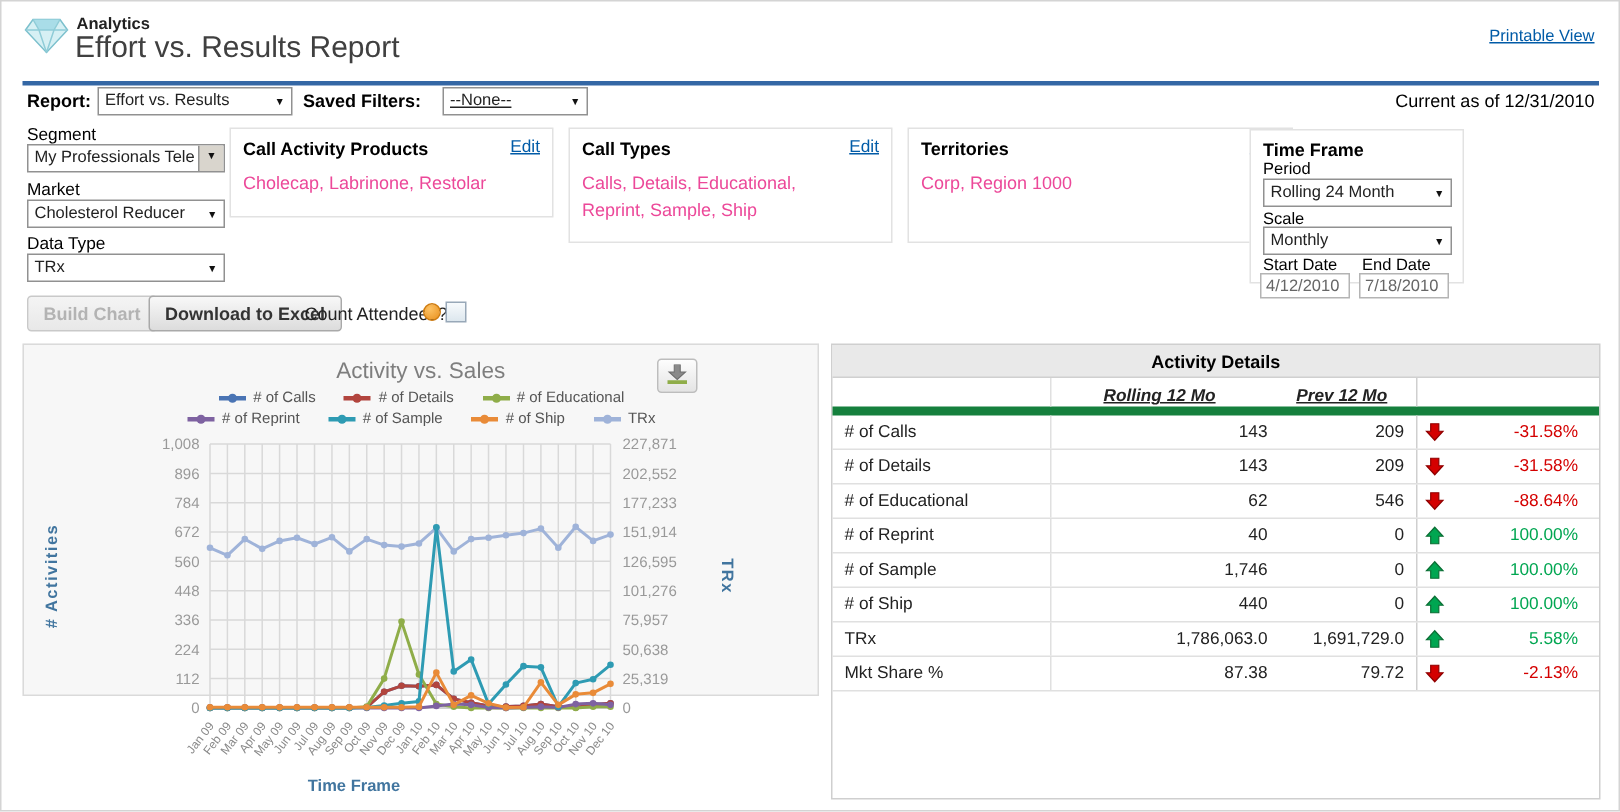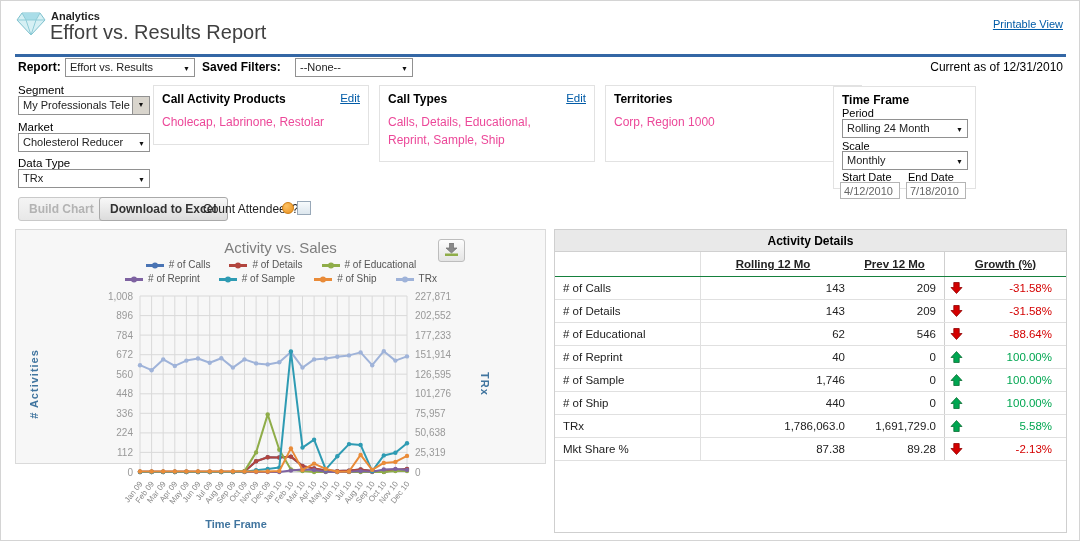--- a/index.html
+++ b/index.html
@@ -57,21 +57,21 @@
   .legend-item svg { vertical-align:-2px; margin-right:4px; }
   #chart-svg { position:absolute; left:6px; top:56px; }
   .xaxis-title { position:absolute; top:288px; left:0; width:440px; text-align:center;
                  font-size:11px; font-weight:bold; color:#41759f; }
 
   
   .table-panel { position:absolute; left:553px; top:228px; width:513px; height:304px;
                  background:#fff; border:1px solid #cfcfcf; }
   .tbl-title { height:22px; line-height:22px; text-align:center; font-weight:bold; font-size:12px;
                background:#e9e9e9; border-bottom:1px solid #d0d0d0; color:#000; }
-  .thead { display:flex; height:25px; line-height:25px; border-bottom:1px solid #15803d; }
+  .thead { display:flex; height:25px; line-height:25px; border-bottom:6px solid #15803d;font-style:italic; }
   .thead .c { font-weight:bold; font-size:11.5px; text-align:center; }
   .thead .c span { text-decoration:underline; cursor:pointer; }
   .trow { display:flex; height:23px; line-height:23px; border-bottom:1px solid #e0e0e0; font-size:11.5px; }
   .c { overflow:hidden; white-space:nowrap; }
   .c.lab { width:146px; padding-left:8px; border-right:1px solid #e0e0e0; text-align:left; }
   .c.num { text-align:right; padding-right:8px; }
   .c.num.n1 { width:152px; }
   .c.num.n2 { width:92px; border-right:1px solid #cfcfcf; }
   .c.growth { flex:1; position:relative; text-align:right; padding-right:14px; }
   .c.growth .arrow { position:absolute; left:5px; top:4px; }
@@ -91,21 +91,21 @@
   <div class="page-title">Effort vs. Results Report</div>
   <a class="printable">Printable View</a>
   <div class="blue-rule"></div>
 
   <span class="lbl-bold" style="left:17px; top:59px;">Report:</span>
   <div class="dd" style="left:64px; top:57px; width:130px;">
     <span>Effort vs. Results</span>
     <span class="arr">▼</span>
   </div>
   <span class="lbl-bold" style="left:201px; top:59px;">Saved Filters:</span>
-  <div class="dd" style="left:294px; top:57px; width:118px;">
+  <div class="dd" style="left:294px; top:57px; width:97px;text-decoration:underline;">
     <span>--None--</span>
     <span class="arr">▼</span>
   </div>
   <div class="current-asof">Current as of 12/31/2010</div>
 
   <span class="f-label" style="top:83px;">Segment</span>
   <div class="dd boxed" style="left:17px; top:95px; width:132px;">
     <span>My Professionals Tele L</span>
     <span class="arr">▼</span>
   </div>
@@ -452,21 +452,20 @@
       </svg>
     <div class="xaxis-title">Time Frame</div>
   </div>
 
   <div class="table-panel">
     <div class="tbl-title">Activity Details</div>
     <div class="thead">
       <div class="c lab"></div>
       <div class="c num n1" style="text-align:center;"><span>Rolling 12 Mo</span></div>
       <div class="c num n2" style="text-align:center;"><span>Prev 12 Mo</span></div>
-      <div class="c growth" style="text-align:center; padding-right:0;"><span>Growth (%)</span></div>
     </div>
     <div id="tbl-body">
         <div class="trow">
           <div class="c lab"># of Calls</div>
           <div class="c num n1">143</div>
           <div class="c num n2">209</div>
           <div class="c growth"><svg class="arrow" width="13" height="14" viewBox="0 0 13 14">
               <path d="M6.5 12.5 L1 6.5 H3.8 V1.5 H9.2 V6.5 H12 Z" fill="#d40000" stroke="#8f0000" stroke-width="0.8"></path>
             </svg><span style="color:#d40000">-31.58%</span></div>
         </div>
@@ -514,21 +513,21 @@
           <div class="c lab">TRx</div>
           <div class="c num n1">1,786,063.0</div>
           <div class="c num n2">1,691,729.0</div>
           <div class="c growth"><svg class="arrow" width="13" height="14" viewBox="0 0 13 14">
               <path d="M6.5 1.5 L12 7.5 H9.2 V12.5 H3.8 V7.5 H1 Z" fill="#00a651" stroke="#0b6e34" stroke-width="0.8"></path>
             </svg><span style="color:#00a651">5.58%</span></div>
         </div>
         <div class="trow">
           <div class="c lab">Mkt Share %</div>
           <div class="c num n1">87.38</div>
-          <div class="c num n2">89.28</div>
+          <div class="c num n2">79.72</div>
           <div class="c growth"><svg class="arrow" width="13" height="14" viewBox="0 0 13 14">
               <path d="M6.5 12.5 L1 6.5 H3.8 V1.5 H9.2 V6.5 H12 Z" fill="#d40000" stroke="#8f0000" stroke-width="0.8"></path>
             </svg><span style="color:#d40000">-2.13%</span></div>
         </div>
       </div>
   </div>
 
 </div>
 
 </body></html>

